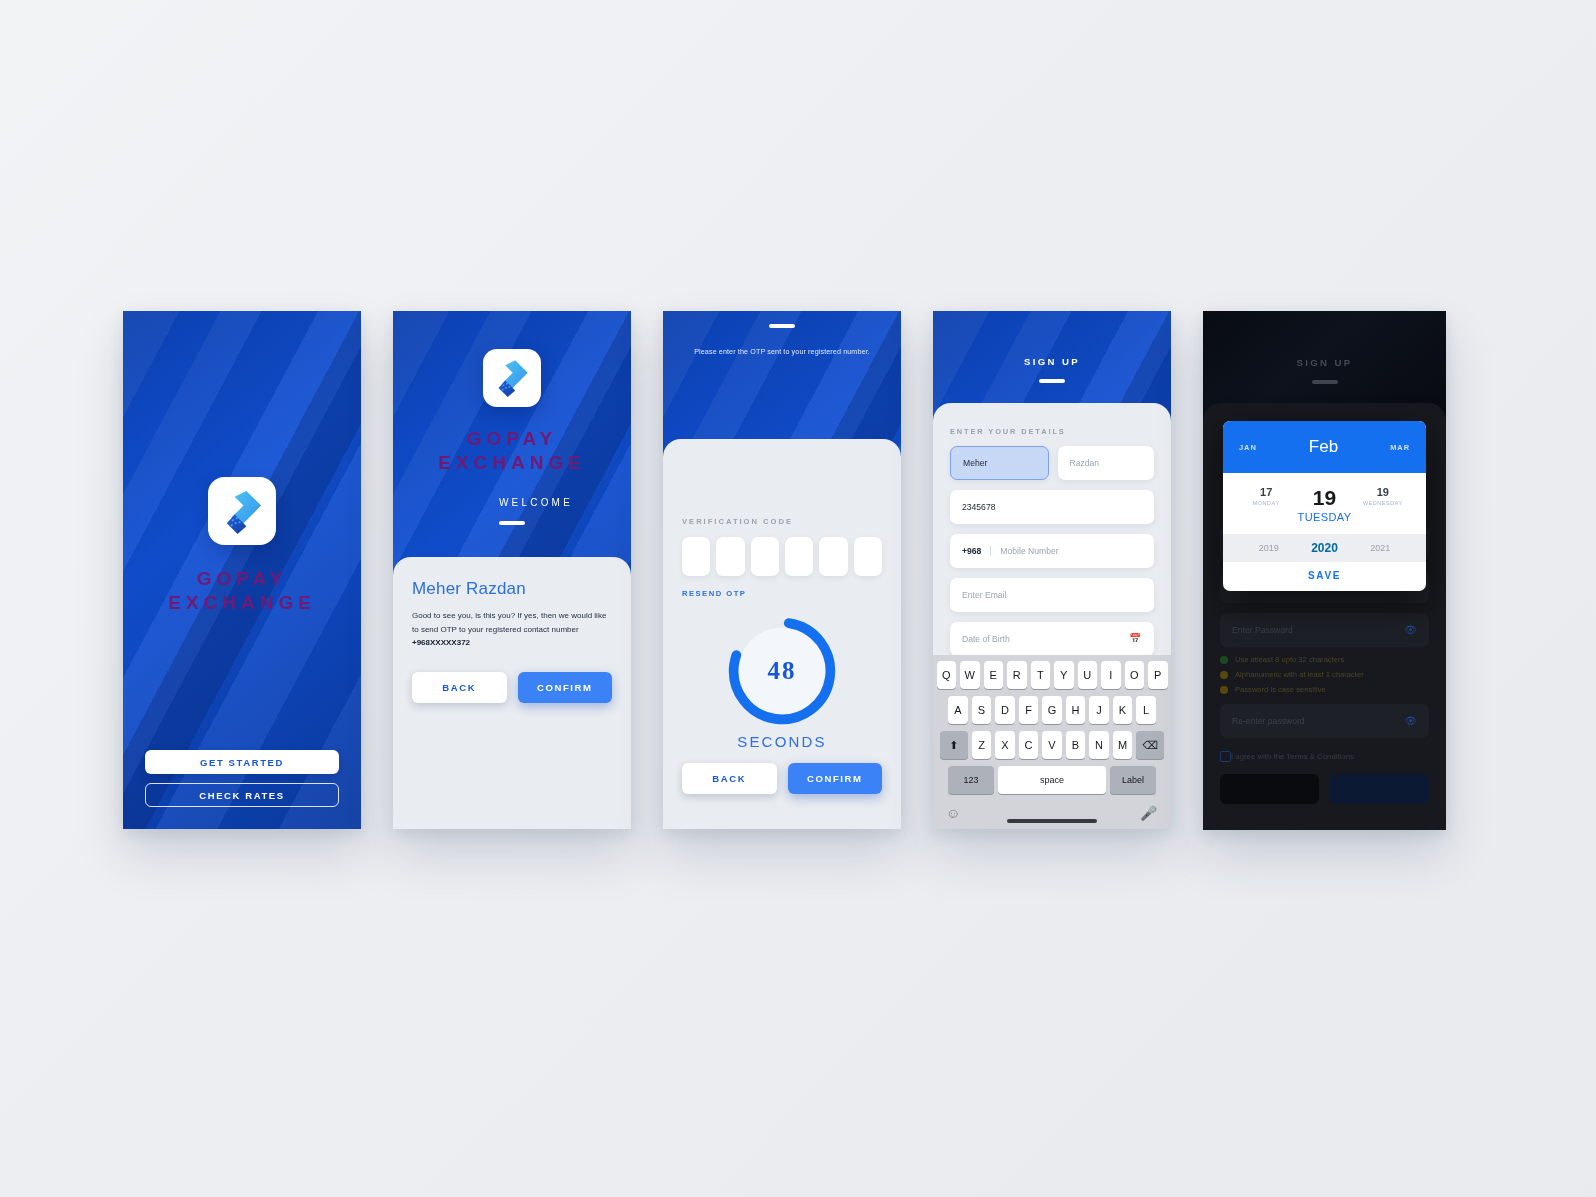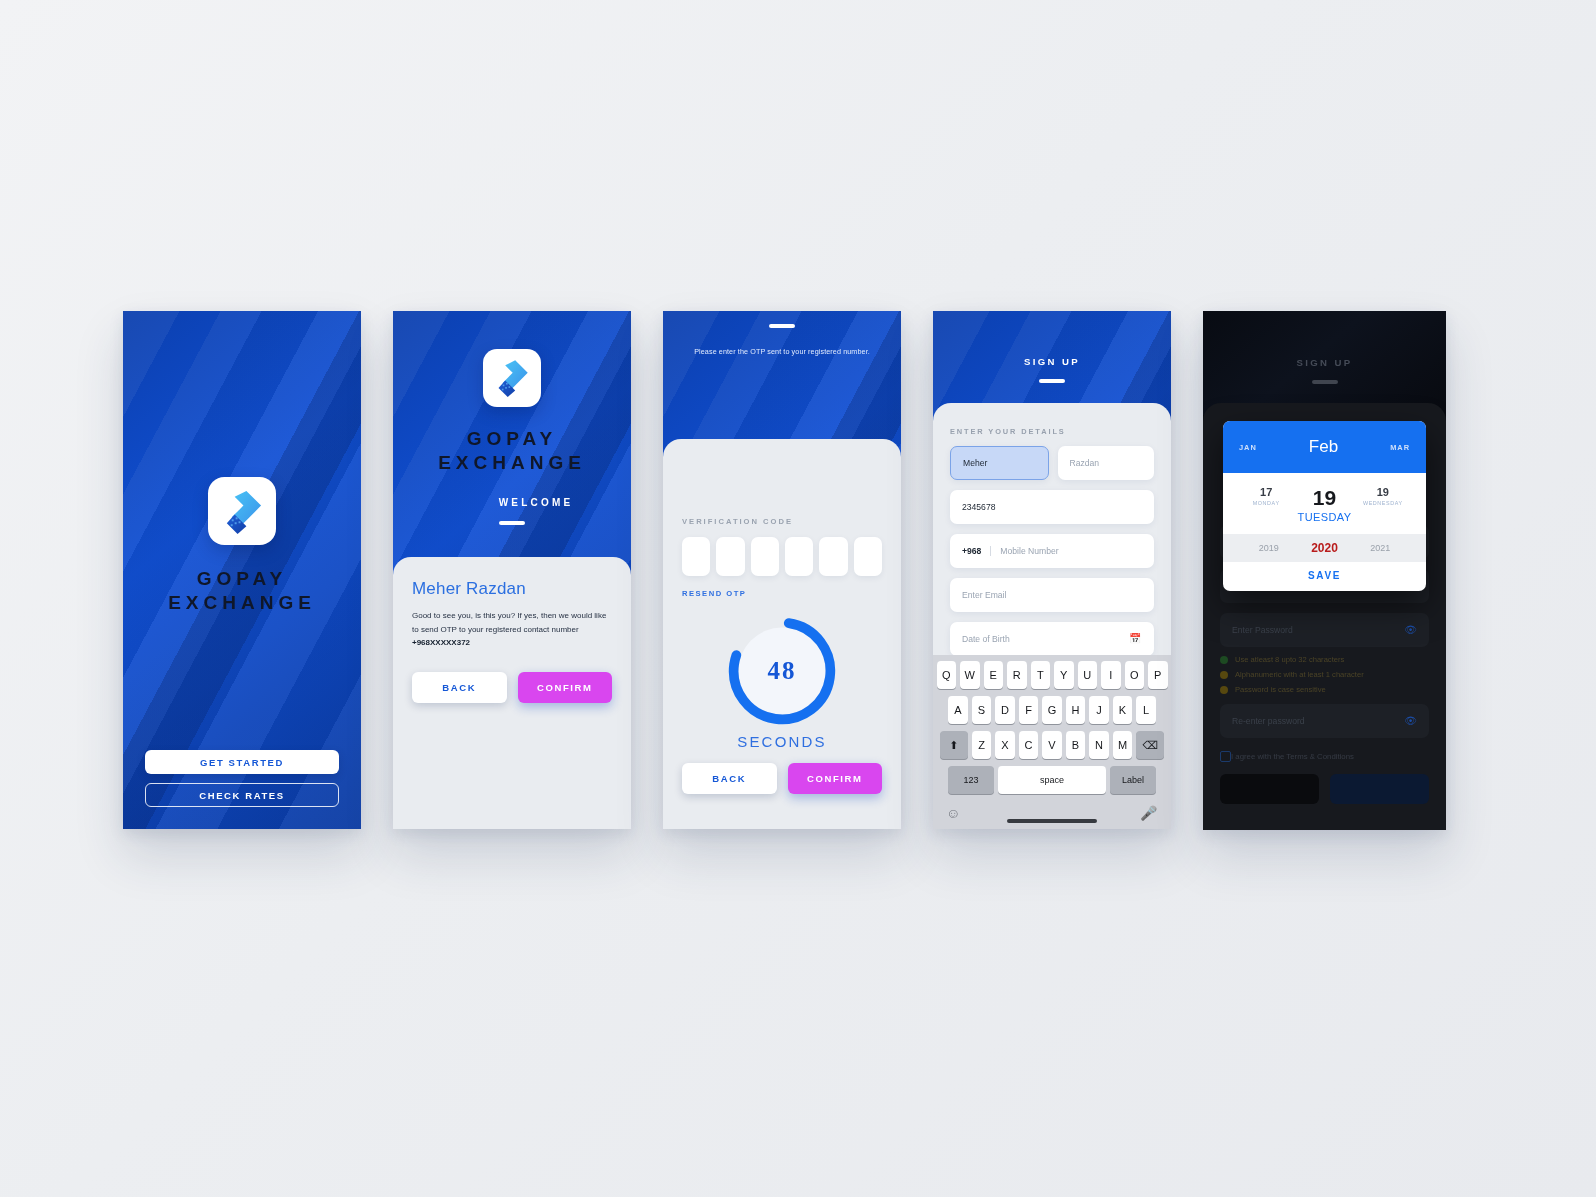--- a/index.html
+++ b/index.html
@@ -33,21 +33,21 @@
         rgba(255,255,255,.05) 84% 100%),
       linear-gradient(140deg, #0b3fae 0%, #1150d4 38%, #0f49c4 62%, #0a3aa2 100%);
   }
   .blue-bg::after{
     content:""; position:absolute; inset:0;
     background: linear-gradient(118deg, transparent 0 46%, rgba(4,32,99,.28) 46% 58%, transparent 58% 100%);
   }
 
   
   .wordmark {
-    color:#0f172a; font-weight:700; 
+    color:#701a75; font-weight:700; 
     letter-spacing:5px; line-height:1.25;
   }
   .rule { width:26px; height:4px; background:#fff; border-radius:2px; margin:0 auto; }
 
   
   .app-icon{ background:#fff; border-radius:24%; position:relative; box-shadow:0 6px 16px rgba(0,20,70,.22); }
   .app-icon svg{ position:absolute; inset:14%; width:72%; height:72%; }
 
   
   #s1 { left:123px; top:311px; }
@@ -62,33 +62,33 @@
   }
   .btn-white { background:#fff; color:#1557d6; box-shadow:0 3px 9px rgba(0,25,80,.18); }
   .btn-ghost { background:transparent; color:#fff; border:1.3px solid rgba(255,255,255,.85); margin-top:9px; }
 
   
   #s2 { left:393px; top:311px; }
   #s2 .top{ position:absolute; left:0; right:0; top:0; height:260px; }
   #s2 .logo-wrap{ position:absolute; left:0; right:0; top:38px; text-align:center; }
   #s2 .app-icon{ width:58px; height:58px; display:inline-block; }
   #s2 .wordmark{ margin-top:16px; font-size:19px; }
-  #s2 .welcome{ color:#fff; font-size:10px; font-weight:700; letter-spacing:3.2px; margin-top:22px;padding-left:48px; }
+  #s2 .welcome{ color:#fff; font-size:10px; font-weight:400; letter-spacing:3.2px; margin-top:22px;padding-left:48px; }
   #s2 .rule{ margin-top:13px; }
   .sheet {
     position:absolute; left:0; right:0; bottom:0;
     background:#e9ecf0; border-radius:18px 18px 0 0;
   }
   #s2 .sheet{ top:246px; padding:22px 19px 0; }
   #s2 .name{ color:#2b6fe0; font-size:17px; font-weight:400; letter-spacing:.2px; }
   #s2 .desc{ color:#263143; font-size:8px; line-height:1.75; margin-top:10px; }
   #s2 .phonenum{ color:#15202f; font-size:8px; font-weight:700; margin-top:1px; }
   #s2 .pair{ display:flex; gap:11px; margin-top:25px; }
   #s2 .pair .btn{ flex:1; height:31px; border-radius:6px; }
-  .btn-blue{ background:#d946ef; color:#fff; box-shadow:0 4px 11px rgba(18,70,190,.33); }
+  .btn-blue{ background:#3b82f6; color:#fff; box-shadow:0 4px 11px rgba(18,70,190,.33); }
 
   
   #s3 { left:663px; top:311px; }
   #s3 .top{ position:absolute; left:0; right:0; top:0; height:180px; text-align:center; }
   #s3 .hdr{ color:#fff; font-size:10px; font-weight:700; letter-spacing:2.2px; padding-top:35px; }
   #s3 .rule{ margin-top:13px; }
   #s3 .sub{ color:#e2ecff; font-size:7.2px; margin-top:19px; letter-spacing:.1px; }
   #s3 .sheet{ top:128px; padding:0 19px; }
   #s3 .vc-label{ color:#9aa3b0; font-size:7.6px; font-weight:700; letter-spacing:2px; padding-top:78px; }
   #s3 .otp-row{ display:flex; gap:6px; margin-top:11px; }
@@ -174,21 +174,21 @@
   .pick-hdr .side{ color:#cfe0fb; font-size:7.4px; font-weight:700; letter-spacing:1px; }
   .pick-hdr .cur{ color:#fff; font-size:17px; font-weight:400; }
   .pick-days{ display:flex; align-items:flex-start; justify-content:space-between; padding:13px 14px 11px; }
   .pd{ text-align:center; flex:1; }
   .pd .n{ font-size:11px; color:#383d46; font-weight:700; }
   .pd .w{ font-size:5.4px; color:#9fb3cf; letter-spacing:.6px; margin-top:2px; }
   .pd.sel .n{ font-size:21px; color:#16181d; font-weight:700; }
   .pd.sel .w{ font-size:11px; color:#1570f0; font-weight:400; letter-spacing:.4px; margin-top:1px; }
   .pick-years{ display:flex; align-items:center; justify-content:space-between; background:#eceef1; padding:7px 18px; }
   .py{ font-size:9px; color:#9aa1ab; flex:1; text-align:center; }
-  .py.sel{ font-size:12px; color:#b91c1c; font-weight:700; }
+  .py.sel{ font-size:12px; color:#0369a1; font-weight:700; }
   .pick-save{ text-align:center; padding:8px 0 10px; color:#1570f0; font-size:10px; font-weight:700; letter-spacing:1.6px; cursor:pointer; }
 </style>
 </head>
 <body>
 
 <div id="canvas">
 
   <div class="phone" id="s1">
     <div class="blue-bg"></div>
 

